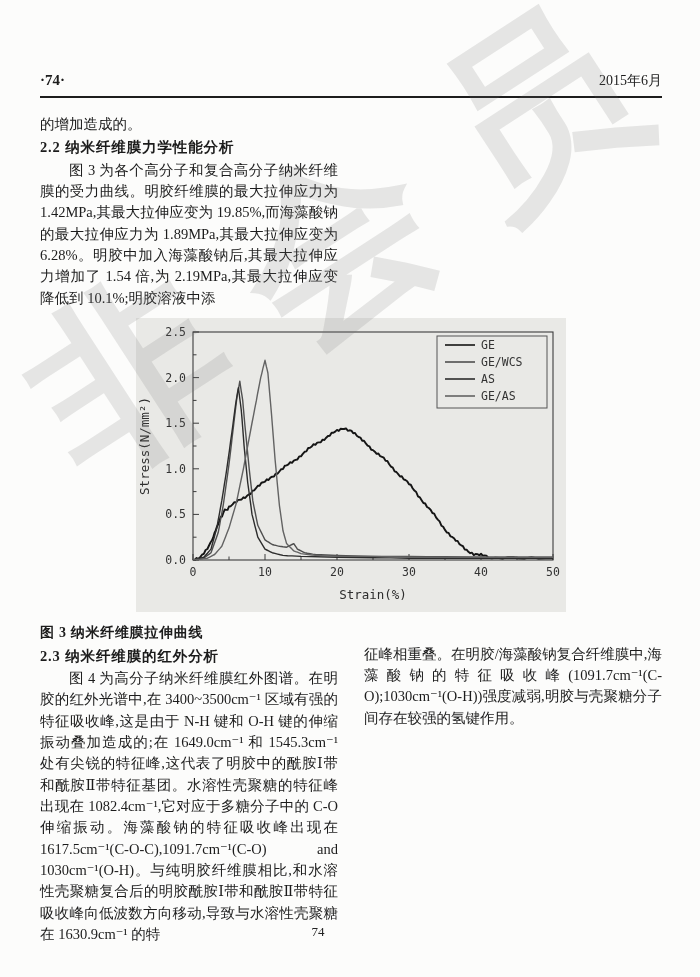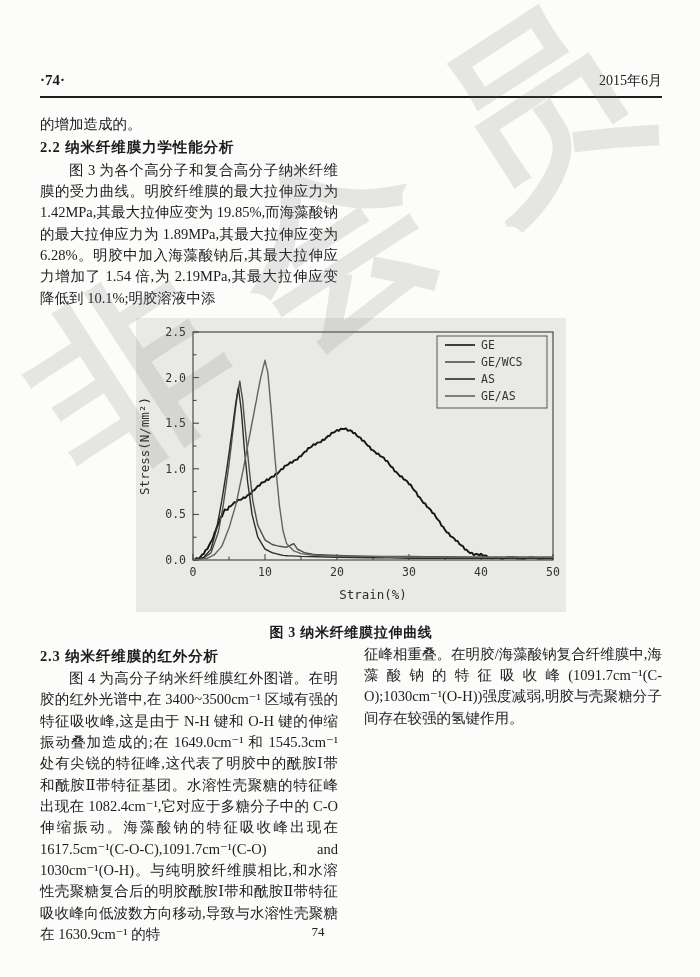--- a/index.html
+++ b/index.html
@@ -36,21 +36,21 @@
     font-weight:bold;
     font-size:14.5px;
     letter-spacing:0.06em;
   }
   
   .figure-wrap{margin:9px auto 0 auto;width:430px;}
   svg.chart{display:block;background:#e9e9e6;}
   svg.chart text{font-family:"DejaVu Sans Mono","Liberation Mono",monospace;font-size:11.5px;fill:#333;}
   svg.chart text.axlab{font-size:12.5px;fill:#2d2d2d;}
   .fig-caption{
-    text-align:center;font-weight:bold;font-size:14px;
+    font-weight:bold;font-size:14px;
     margin-top:12px;letter-spacing:0.05em;
   }
   .cols.bottom{margin-top:2px;}
   
   .footer{
     position:absolute;left:0;top:924px;width:636px;
     text-align:center;font-size:13px;color:#222;
   }
   
   .watermark{

